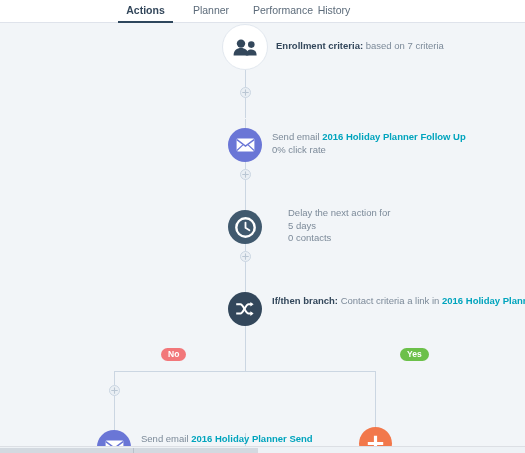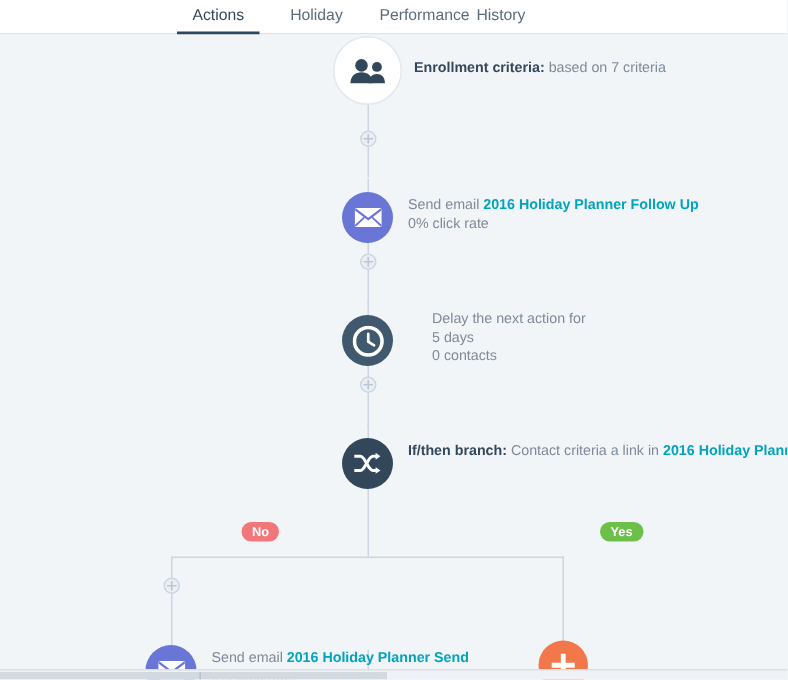--- a/index.html
+++ b/index.html
@@ -33,21 +33,21 @@
     position: absolute;
     top: 0;
     height: 23px;
     line-height: 20px;
     font-size: 10.5px;
     color: #5c6b7a;
     text-align: center;
     white-space: nowrap;
     cursor: pointer;
   }
-  .tab.active { color: #33475b; }
+  .tab.active { color: #33475b; font-weight: bold; }
   .tab.active .tab-underline {
     position: absolute;
     left: 0; bottom: 0;
     width: 100%;
     height: 2.5px;
     background: #2e475d;
   }
   #tab-actions     { left: 118px; width: 55px; }
   #tab-settings    { left: 185px; width: 52px; }
   #tab-performance { left: 248px; width: 70px; }
@@ -181,21 +181,21 @@
 <body>
 
 <div id="app">
 
   <div id="tabbar">
     <div class="tab active" id="tab-actions">
       <span>Actions</span>
       <span class="tab-underline"></span>
     </div>
     <div class="tab" id="tab-settings">
-      <span>Holiday</span>
+      <span>Planner</span>
     </div>
     <div class="tab" id="tab-performance">
       <span>Performance</span>
     </div>
     <div class="tab" id="tab-history">
       <span>History</span>
     </div>
   </div>
 
   <div id="canvas">

